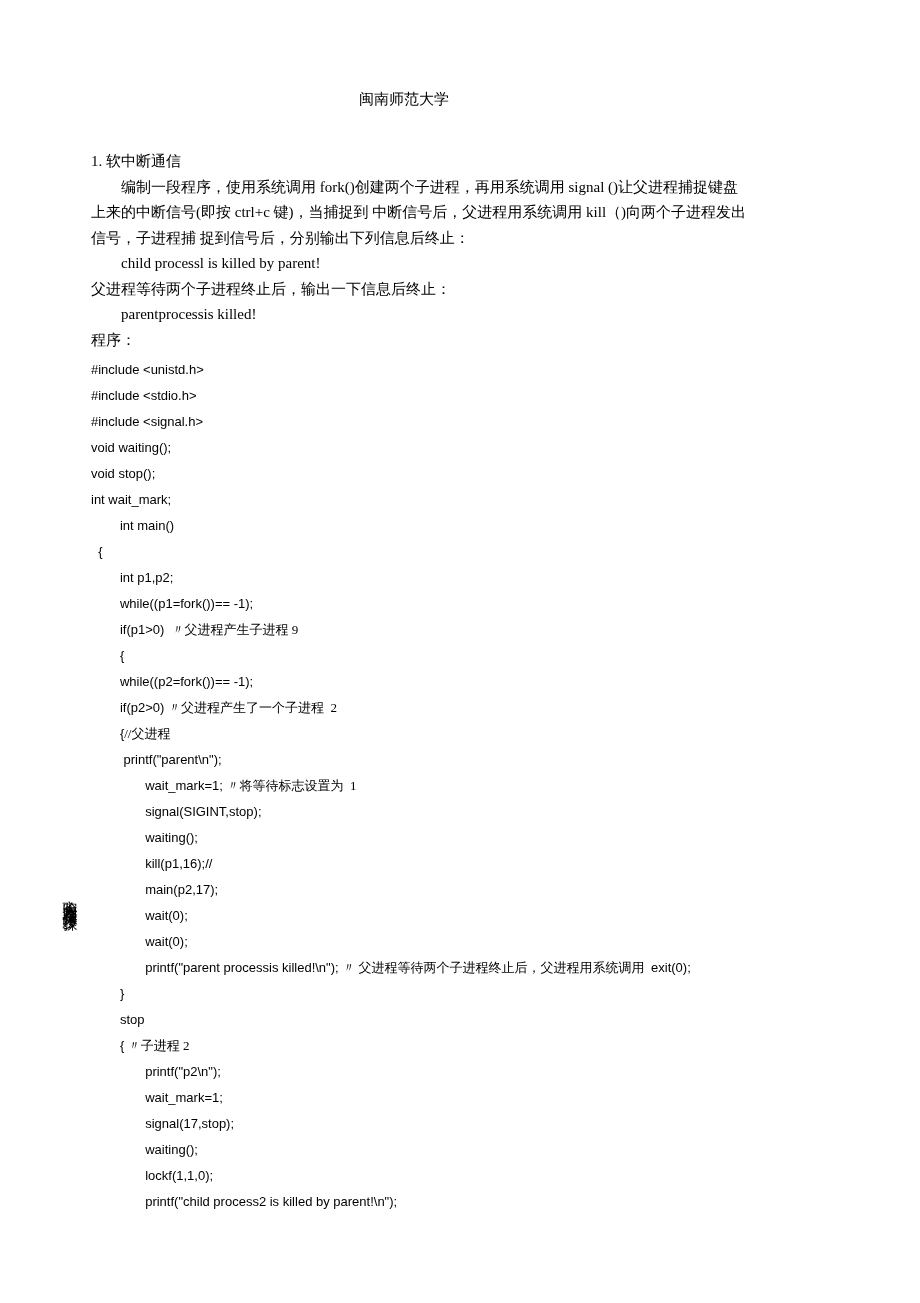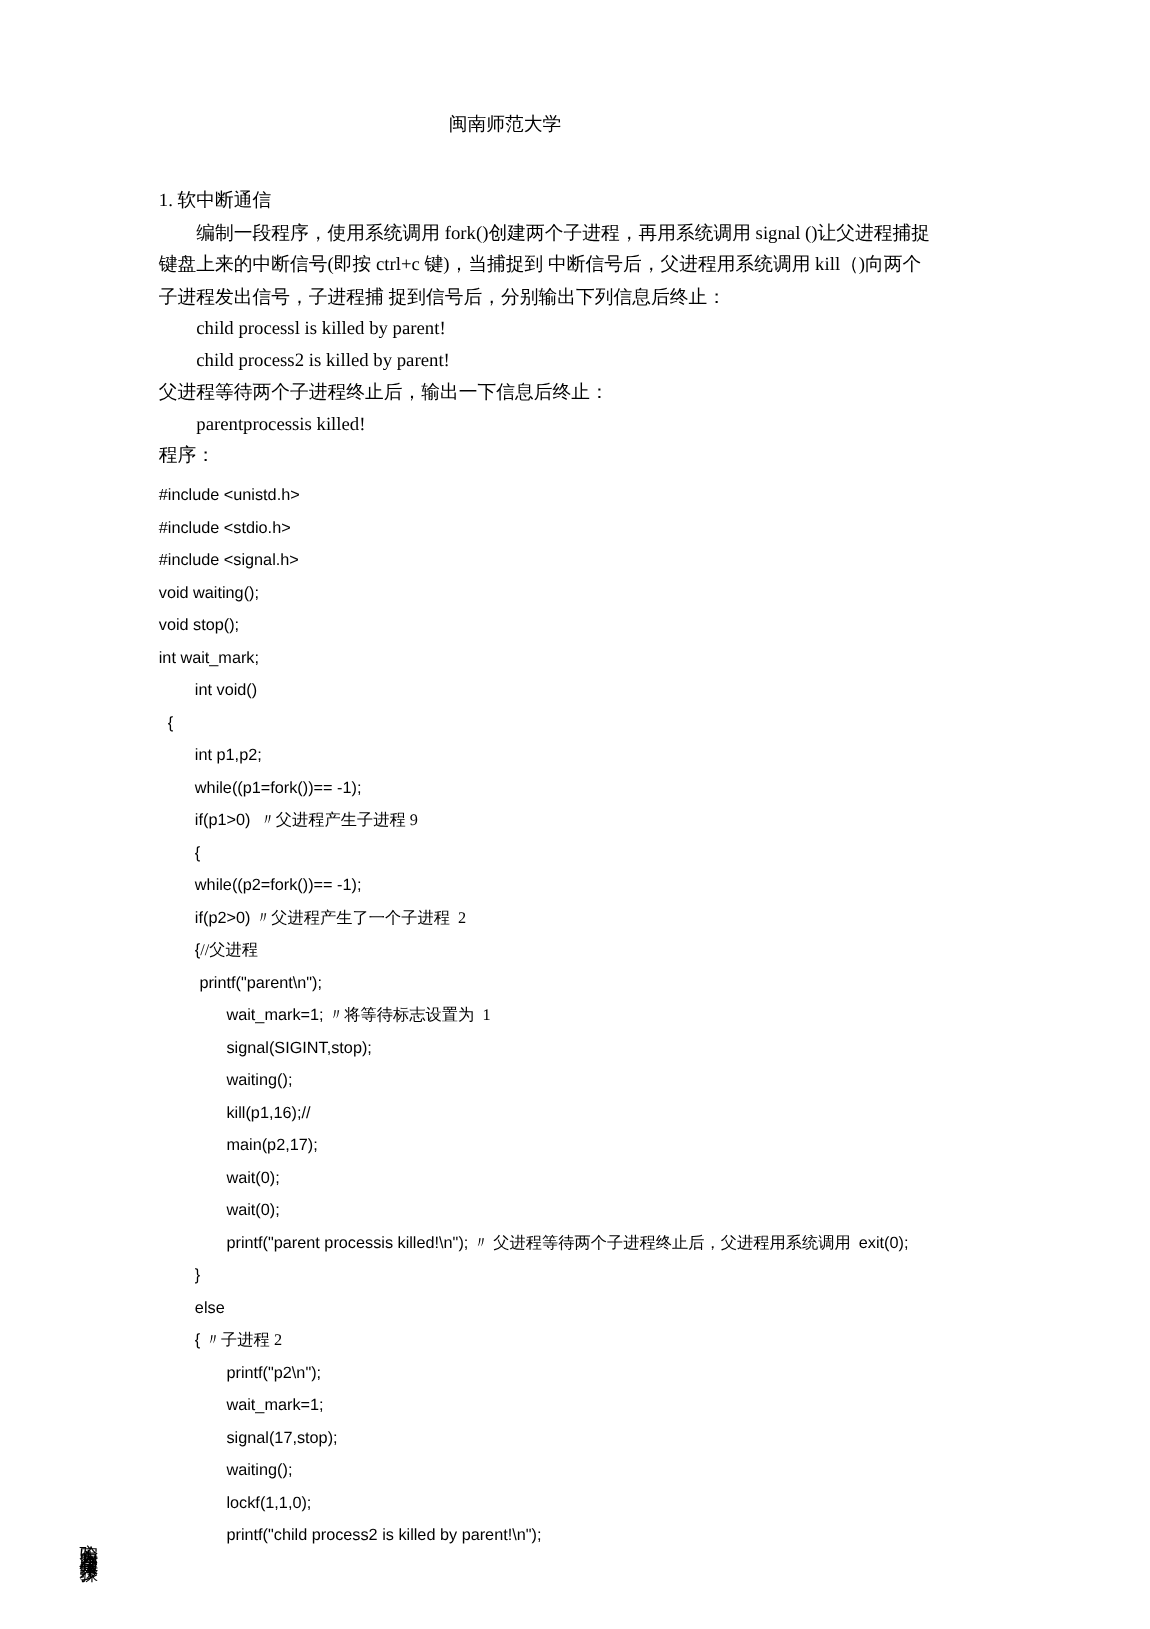--- a/index.html
+++ b/index.html
@@ -16,22 +16,21 @@
     position: relative;
   }
   .header {
     text-align: center;
     font-size: 15px;
     margin-bottom: 40px;
     font-family: "SimSun", "宋体", serif;
   }
   .content-wrapper {
     display: flex;
-    align-items: flex-end;
-    gap: 36px;
+    align-items: center;
   }
   .sidebar-label {
     writing-mode: vertical-rl;
     text-orientation: upright;
     font-size: 15px;
     font-family: "SimSun", "宋体", serif;
     margin-right: 12px;
     padding-top: 430px;
     white-space: nowrap;
     letter-spacing: 2px;
@@ -73,54 +72,53 @@
 
     <div class="sidebar-label">实验内容与具体步骤</div>
 
     <div class="main-content">
 
       <p class="para">1. 软中断通信</p>
 
       <p class="para indent">编制一段程序，使用系统调用 fork()创建两个子进程，再用系统调用  signal ()让父进程捕捉键盘上来的中断信号(即按 ctrl+c 键)，当捕捉到 中断信号后，父进程用系统调用 kill（)向两个子进程发出信号，子进程捕  捉到信号后，分别输出下列信息后终止：</p>
 
       <p class="para indent latin">child processl is killed by parent!</p>
-      <p class="para indent latin">child process2 is killed by parent!</p>
 
       <p class="para">父进程等待两个子进程终止后，输出一下信息后终止：</p>
 
       <p class="para indent latin">parentprocessis killed!</p>
 
       <p class="para">程序：</p>
 
       <div class="code-block"><span>#include &lt;unistd.h&gt;</span>
 <span>#include &lt;stdio.h&gt;</span>
 <span>#include &lt;signal.h&gt;</span>
 <span>void waiting();</span>
 <span>void stop();</span>
 <span>int wait_mark;</span>
-<span>        int void()</span>
+<span>        int main()</span>
 <span>  {</span>
 <span>        int p1,p2;</span>
 <span>        while((p1=fork())== -1);</span>
 <span><span>        if(p1&gt;0)  </span><span class="cn">〃父进程产生子进程 9</span></span>
 <span>        {</span>
 <span>        while((p2=fork())== -1);</span>
 <span><span>        if(p2&gt;0) </span><span class="cn">〃父进程产生了一个子进程  2</span></span>
 <span><span>        {</span><span class="cn">//父进程</span></span>
 <span>         printf("parent\n");</span>
 <span><span>               wait_mark=1; </span><span class="cn">〃将等待标志设置为  1</span></span>
 <span>               signal(SIGINT,stop);</span>
 <span>               waiting();</span>
 <span>               kill(p1,16);//</span>
 <span>               main(p2,17);</span>
 <span>               wait(0);</span>
 <span>               wait(0);</span>
 <span><span>               printf("parent processis killed!\n"); </span><span class="cn">〃 父进程等待两个子进程终止后，父进程用系统调用  </span><span>exit(0);</span></span>
 <span>        }</span>
-<span>        else</span>
+<span>        stop</span>
 <span><span>        { </span><span class="cn">〃子进程 2</span></span>
 <span>               printf("p2\n");</span>
 <span>               wait_mark=1;</span>
 <span>               signal(17,stop);</span>
 <span>               waiting();</span>
 <span>               lockf(1,1,0);</span>
 <span>               printf("child process2 is killed by parent!\n");</span></div>
 
     </div>
   </div>

